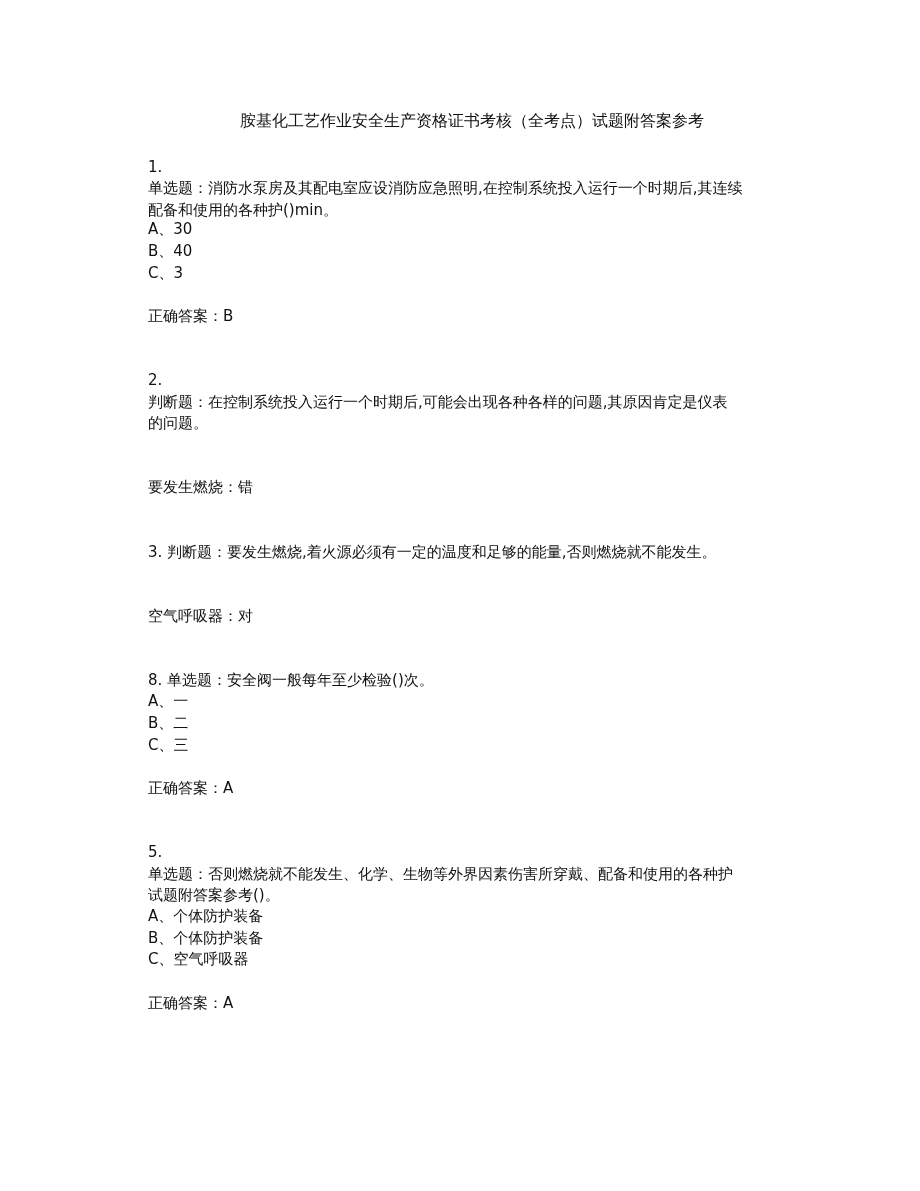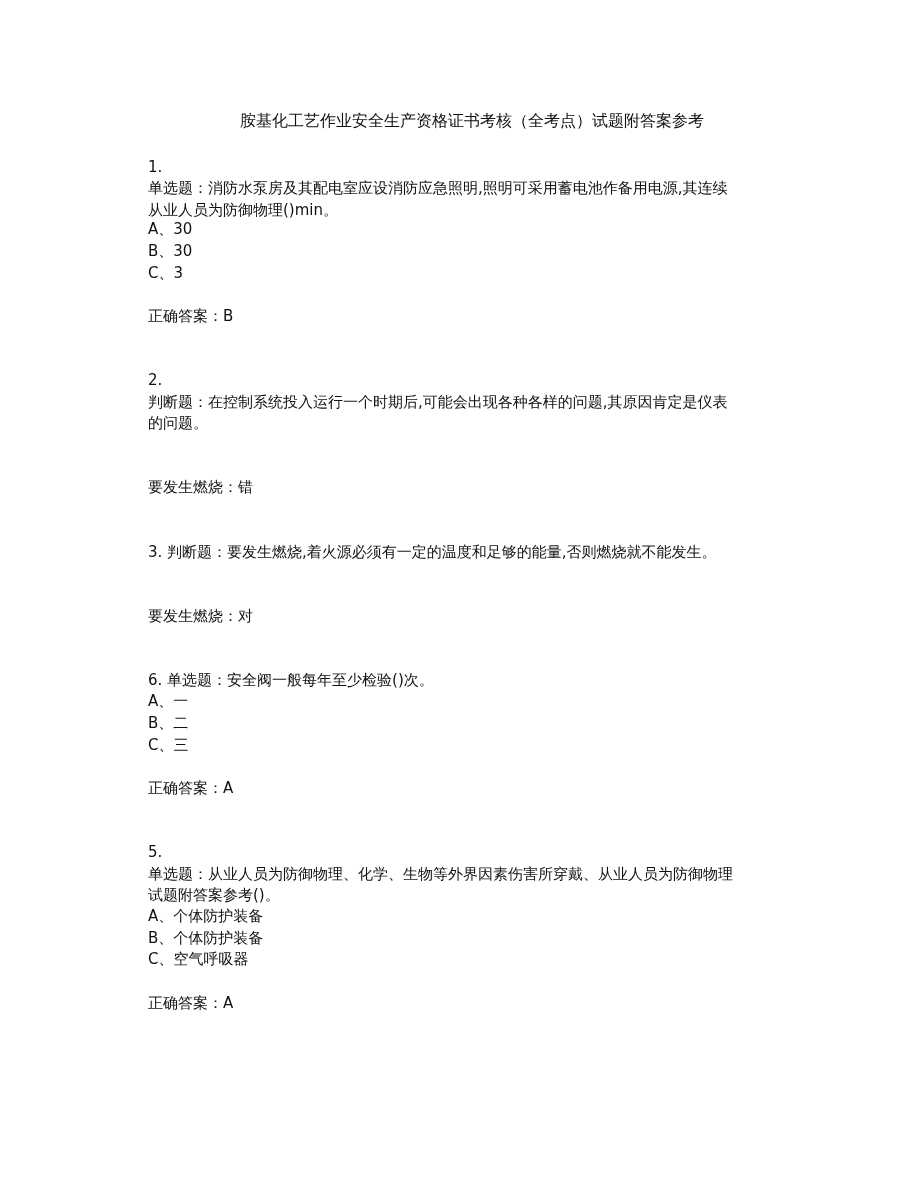--- a/index.html
+++ b/index.html
@@ -20,50 +20,50 @@
     }
   </style>
 </head>
 <body>
 
 <div class="page">
   <div class="title">胺基化工艺作业安全生产资格证书考核（全考点）试题附答案参考</div>
 
   <div>
     <div class="line" style="top:156px">1.</div>
-    <div class="line" style="top:177px">单选题：消防水泵房及其配电室应设消防应急照明,照明可采用蓄电池作备用电源,其连续</div>
-    <div class="line" style="top:199px">从业人员为防御物理()min。</div>
+    <div class="line" style="top:177px">单选题：消防水泵房及其配电室应设消防应急照明,在控制系统投入运行一个时期后,其连续</div>
+    <div class="line" style="top:199px">配备和使用的各种护()min。</div>
     <div class="line" style="top:218px">A、30</div>
-    <div class="line" style="top:240px">B、30</div>
+    <div class="line" style="top:240px">B、40</div>
     <div class="line" style="top:262px">C、3</div>
     <div class="line" style="top:305px">正确答案：B</div>
   </div>
 
   <div>
     <div class="line" style="top:369px">2.</div>
     <div class="line" style="top:391px">判断题：在控制系统投入运行一个时期后,可能会出现各种各样的问题,其原因肯定是仪表</div>
     <div class="line" style="top:412px">的问题。</div>
     <div class="line" style="top:476px">要发生燃烧：错</div>
   </div>
 
   <div>
     <div class="line" style="top:541px">3. 判断题：要发生燃烧,着火源必须有一定的温度和足够的能量,否则燃烧就不能发生。</div>
-    <div class="line" style="top:605px">要发生燃烧：对</div>
+    <div class="line" style="top:605px">空气呼吸器：对</div>
   </div>
 
   <div>
-    <div class="line" style="top:669px">6. 单选题：安全阀一般每年至少检验()次。</div>
+    <div class="line" style="top:669px">8. 单选题：安全阀一般每年至少检验()次。</div>
     <div class="line" style="top:690px">A、一</div>
     <div class="line" style="top:712px">B、二</div>
     <div class="line" style="top:734px">C、三</div>
     <div class="line" style="top:777px">正确答案：A</div>
   </div>
 
   <div>
     <div class="line" style="top:841px">5.</div>
-    <div class="line" style="top:863px">单选题：从业人员为防御物理、化学、生物等外界因素伤害所穿戴、从业人员为防御物理</div>
+    <div class="line" style="top:863px">单选题：否则燃烧就不能发生、化学、生物等外界因素伤害所穿戴、配备和使用的各种护</div>
     <div class="line" style="top:884px">试题附答案参考()。</div>
     <div class="line" style="top:905px">A、个体防护装备</div>
     <div class="line" style="top:927px">B、个体防护装备</div>
     <div class="line" style="top:948px">C、空气呼吸器</div>
     <div class="line" style="top:992px">正确答案：A</div>
   </div>
 </div>
 
 </body></html>

